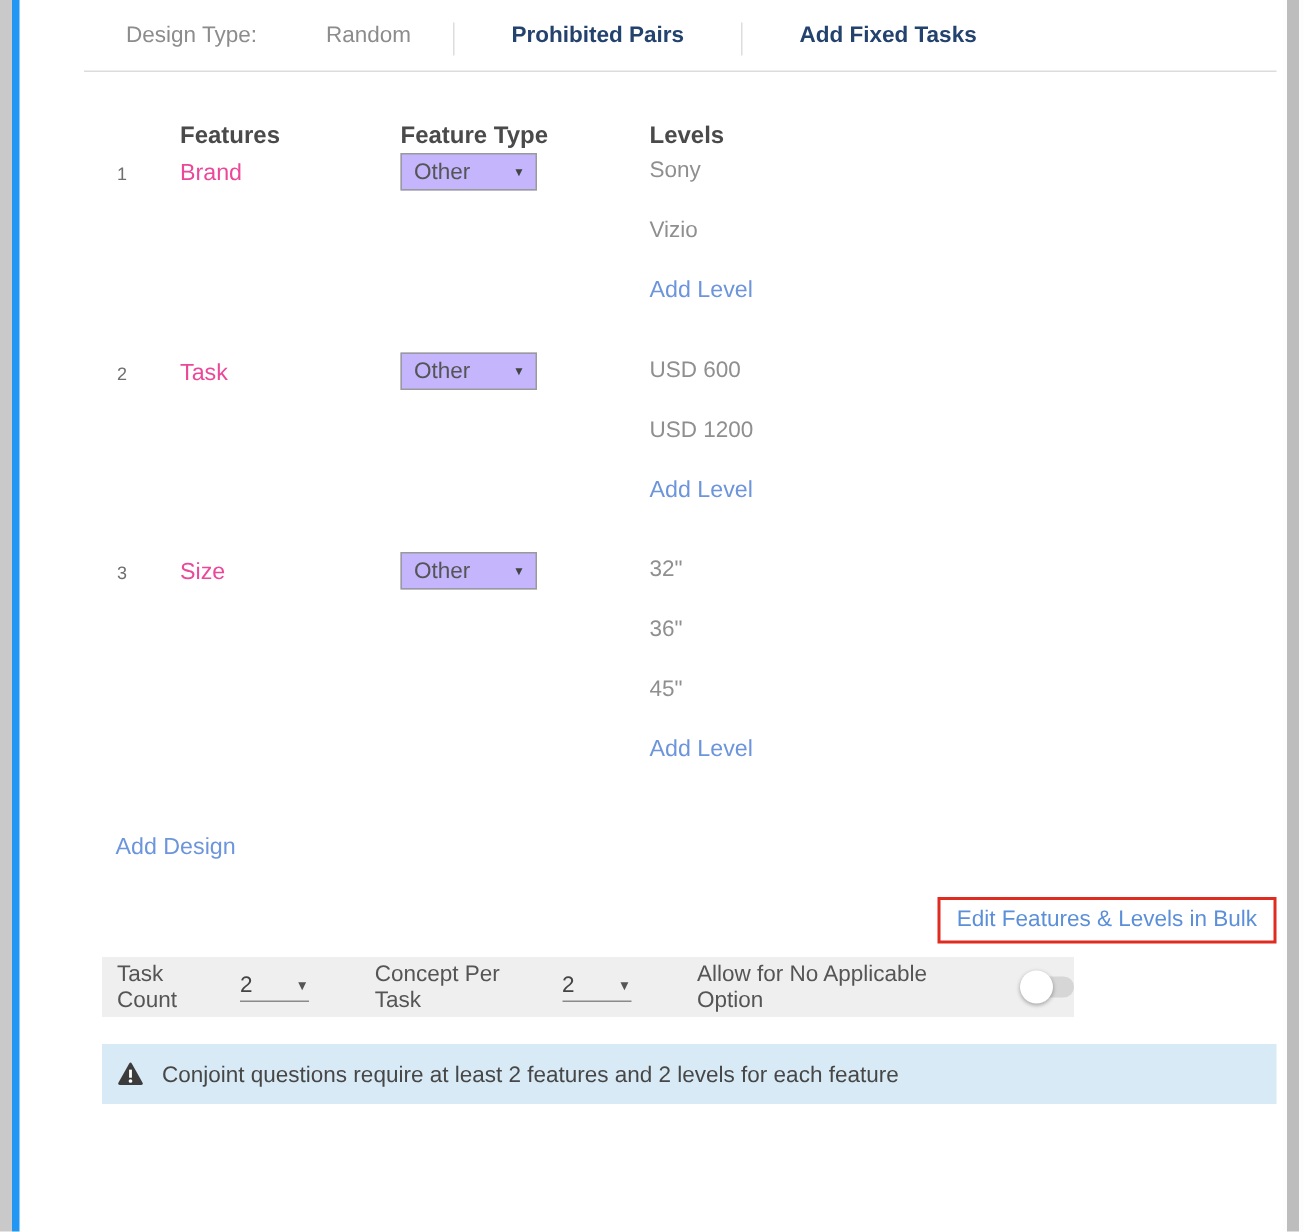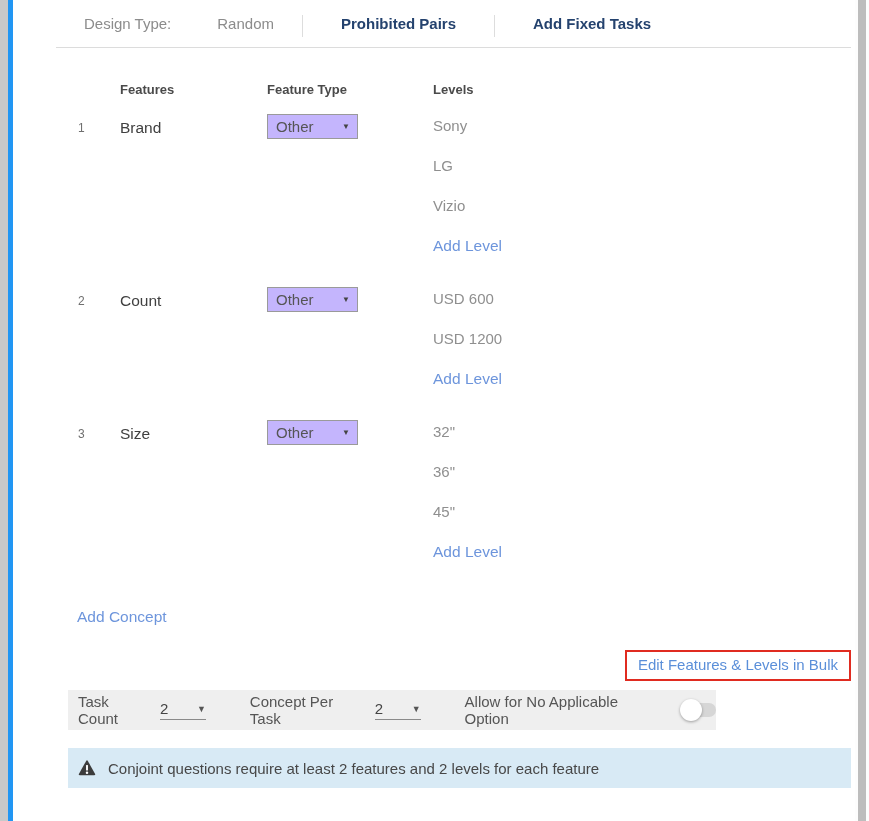--- a/index.html
+++ b/index.html
@@ -24,24 +24,24 @@
   .opt-random { min-width:46px; margin-right:28px; }
   .opt-sep { color:#d0d0d0; font-weight:400; margin:0 0; width:1px; height:22px; background:#ddd; }
   .opt-prohibited { margin:0 38px; }
   .opt-fixed { margin-left:38px; }
 
   .divider { border:none; border-top:1px solid #dcdcdc; margin:12px 0 0 42px; }
 
   
   .ftable { padding-left:64px; margin-top:34px; }
   .frow { display:grid; grid-template-columns:42px 147px 166px 1fr; }
-  .fhead { font-weight:700; font-size:13px; color:#4a4a4a; margin-bottom:15px; }
+  .fhead { font-weight:700; font-size:16px; color:#4a4a4a; margin-bottom:0; }
   .feature { margin-bottom:13px; }
   .fnum { font-size:12px; color:#6f6f6f; padding-top:9px; }
-  .fname { font-size:15.5px; color:#404040; padding-top:7px; }
+  .fname { font-size:15.5px; color:#ec4899; padding-top:7px; }
   .fselect { width:91px; height:25px; margin-top:2px; border:1px solid #9a9a9a; background:#c4b5fd;
     display:flex; align-items:center; justify-content:space-between; padding:0 7px 0 8px;
     font-size:15px; color:#555; cursor:pointer; }
   .fselect .arrow { font-size:8px; color:#444; }
   .levels { }
   .level { height:40px; display:flex; align-items:flex-start; font-size:15px; color:#8f8f8f; padding-top:5px;text-align:center; }
   .add-level { height:40px; display:flex; align-items:flex-start; padding-top:5px;
     font-size:15.5px; color:#6d95dc; cursor:pointer; }
 
   .add-feature { margin:17px 0 0 63px; font-size:15.5px; color:#6d95dc; cursor:pointer; display:inline-block; }
@@ -106,29 +106,28 @@
       <span class="fnum">1</span>
       <span class="fname">Brand</span>
       <div>
         <div class="fselect">
           <span>Other</span>
           <span class="arrow">▼</span>
         </div>
       </div>
       <div class="levels">
         <div class="level">Sony</div>
-        <div class="level">LG</div>
         <div class="level">Vizio</div>
         <div class="add-level">Add Level</div>
       </div>
     </div>
 
     <div class="frow feature">
       <span class="fnum">2</span>
-      <span class="fname">Count</span>
+      <span class="fname">Task</span>
       <div>
         <div class="fselect">
           <span>Other</span>
           <span class="arrow">▼</span>
         </div>
       </div>
       <div class="levels">
         <div class="level">USD 600</div>
         <div class="level">USD 1200</div>
         <div class="add-level">Add Level</div>
@@ -147,21 +146,21 @@
       <div class="levels">
         <div class="level">32"</div>
         <div class="level">36"</div>
         <div class="level">45"</div>
         <div class="add-level">Add Level</div>
       </div>
     </div>
 
   </div>
 
-  <span class="add-feature">Add Concept</span>
+  <span class="add-feature">Add Design</span>
 
   <div class="bulk-wrap">
     <div class="bulk-box">
       <span class="bulk-link">Edit Features &amp; Levels in Bulk</span>
     </div>
   </div>
 
   <div class="task-bar">
     <div class="tb-group">
       <span>Task Count</span>

